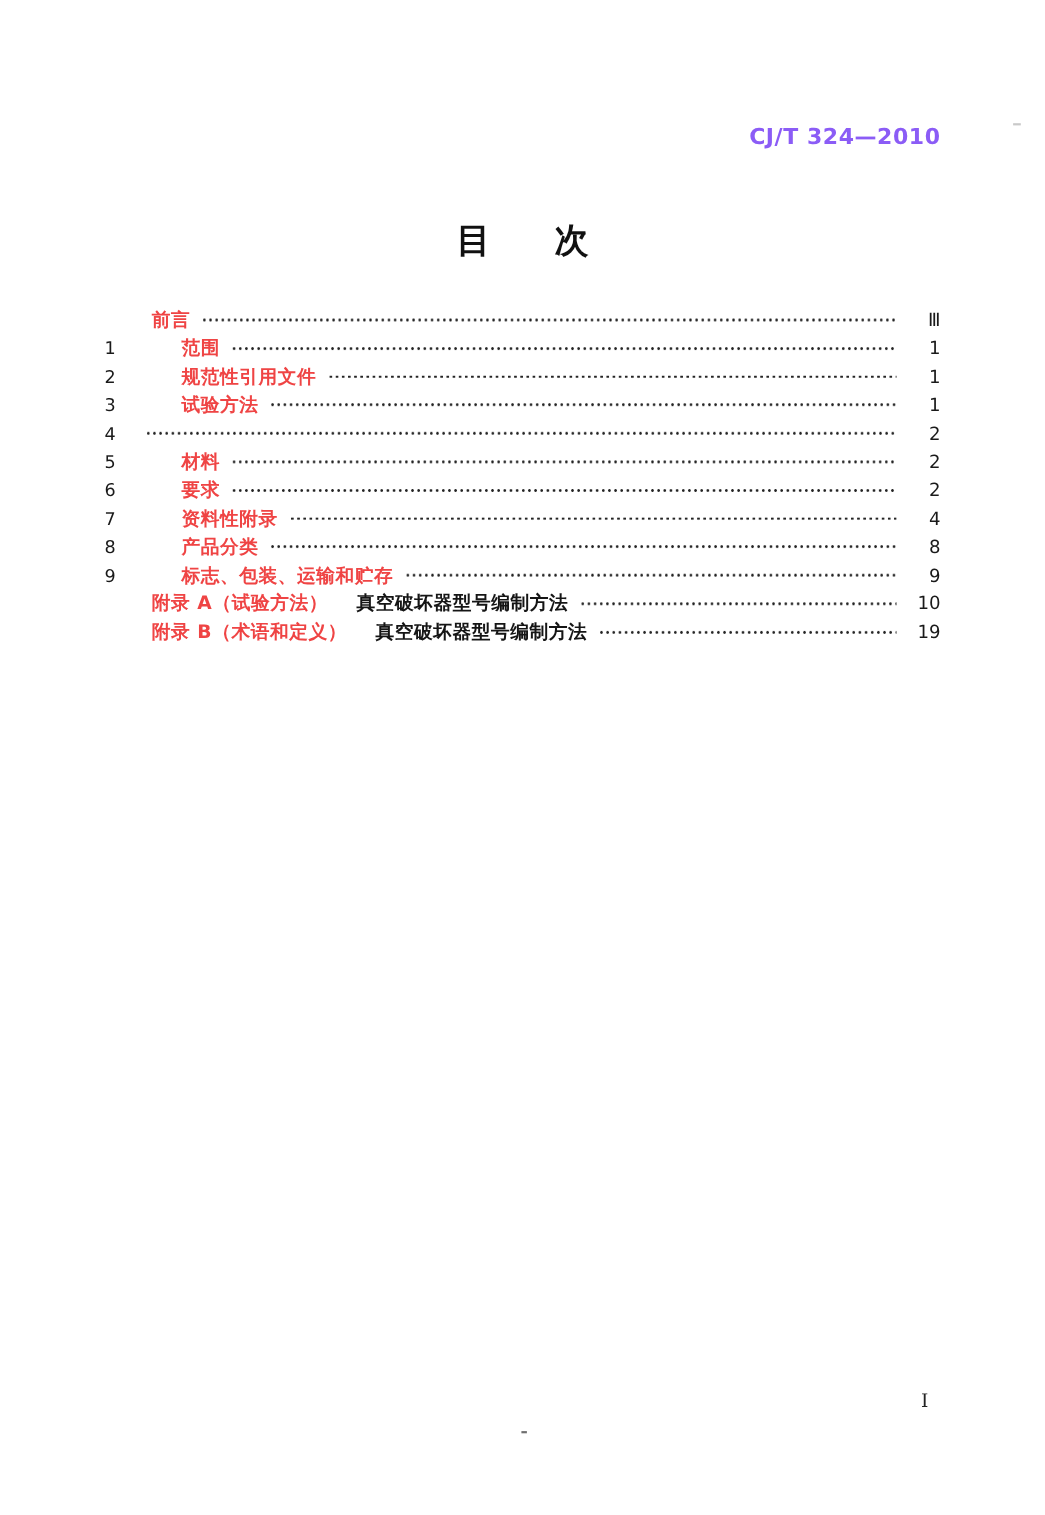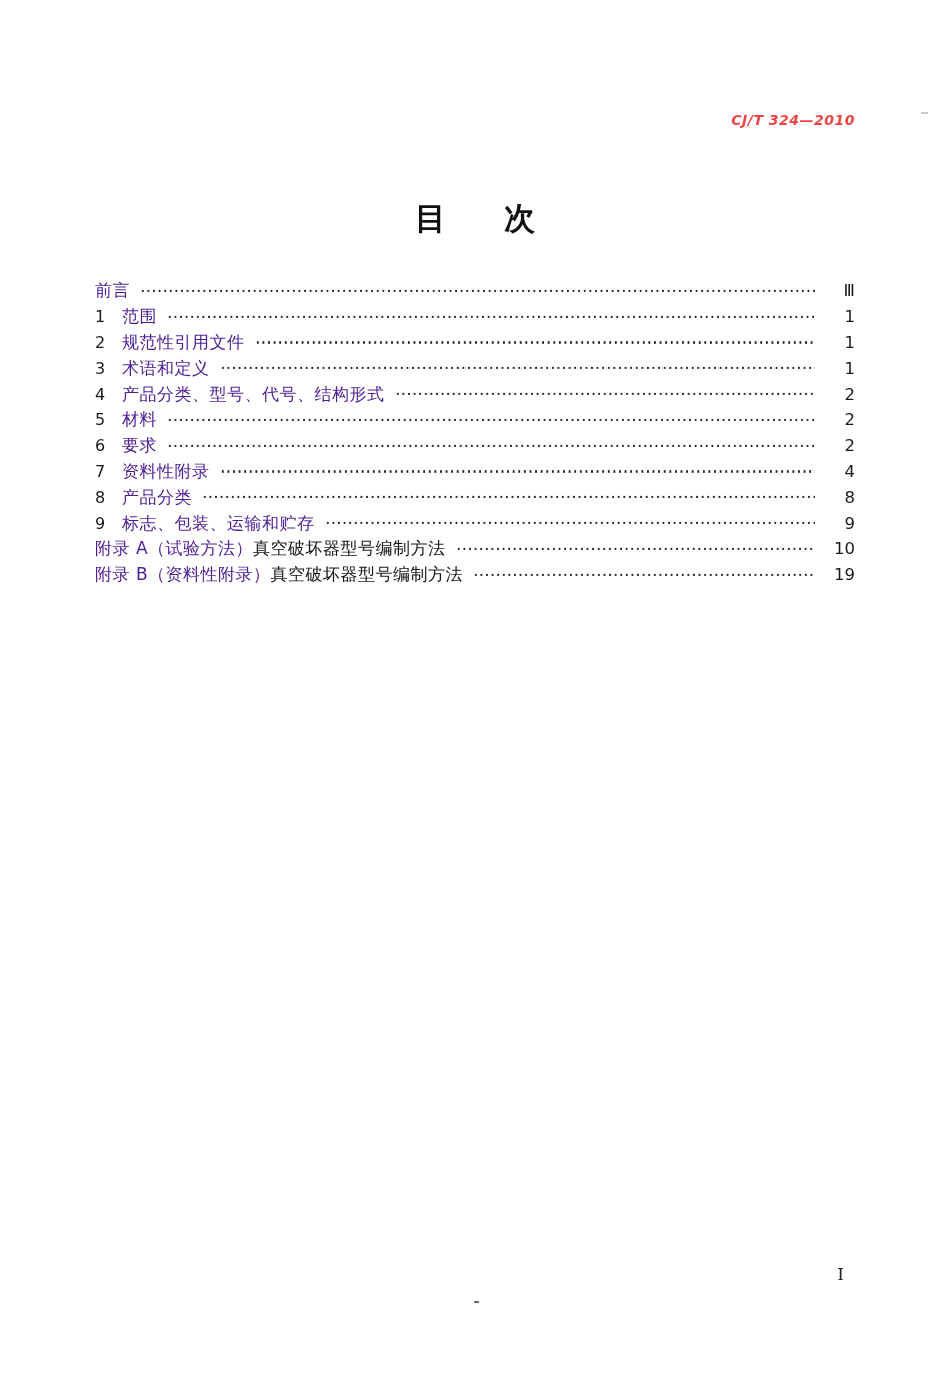--- a/index.html
+++ b/index.html
@@ -13,25 +13,24 @@
     height: 1377px;
     background: #ffffff;
     font-family: "DejaVu Sans", sans-serif;
     color: #1a1a1a;
     overflow: hidden;
   }
   .header-code {
     position: absolute;
     top: 112px;
     right: 95px;
-    font-size: 14px;
+    font-size: 20px;
     font-weight: 700;
     letter-spacing: 0.5px;
-    color: #ef4444;
-    font-style: italic;
+    color: #8b5cf6;
   }
   .doc-title {
     position: absolute;
     top: 198px;
     left: 0;
     width: 100%;
     display: flex;
     justify-content: center;
     gap: 58px;
     font-size: 31px;
@@ -53,30 +52,32 @@
   .toc-num {
     display: inline-block;
     width: 27px;
     flex: 0 0 auto;
     font-size: 16px;
     font-weight: 400;
     color: #1a1a1a;
   }
   .toc-label {
     flex: 0 0 auto;
-    font-weight: 400;
+    font-weight: 700;
     letter-spacing: 0.5px;
-    color: #4c1d95;
+    color: #ef4444;
     white-space: nowrap;
+    margin-left: 43px;
   }
   .toc-label2 {
     flex: 0 0 auto;
-    font-weight: 400;
+    font-weight: 700;
     letter-spacing: 0.5px;
     color: #151515;
+    margin-left: 26px;
     white-space: nowrap;
   }
   .toc-leader {
     flex: 1 1 auto;
     align-self: stretch;
     margin: 0 8px 0 10px;
     background-image: radial-gradient(circle, #242424 1.05px, rgba(0,0,0,0) 1.35px);
     background-size: 5.6px 100%;
     background-position: left center;
     background-repeat: repeat-x;
@@ -148,29 +149,28 @@
     <div class="toc-row">
       <span class="toc-num hide-if-empty">2</span>
       <span class="toc-label">规范性引用文件</span>
 
       <span class="toc-leader"></span>
       <span class="toc-page">1</span>
     </div>
 
     <div class="toc-row">
       <span class="toc-num hide-if-empty">3</span>
-      <span class="toc-label">术语和定义</span>
+      <span class="toc-label">试验方法</span>
 
       <span class="toc-leader"></span>
       <span class="toc-page">1</span>
     </div>
 
     <div class="toc-row">
       <span class="toc-num hide-if-empty">4</span>
-      <span class="toc-label">产品分类、型号、代号、结构形式</span>
 
       <span class="toc-leader"></span>
       <span class="toc-page">2</span>
     </div>
 
     <div class="toc-row">
       <span class="toc-num hide-if-empty">5</span>
       <span class="toc-label">材料</span>
 
       <span class="toc-leader"></span>
@@ -212,21 +212,21 @@
     <div class="toc-row">
 
       <span class="toc-label">附录 A（试验方法）</span>
       <span class="toc-label2 hide-if-empty">真空破坏器型号编制方法</span>
       <span class="toc-leader"></span>
       <span class="toc-page">10</span>
     </div>
 
     <div class="toc-row">
 
-      <span class="toc-label">附录 B（资料性附录）</span>
+      <span class="toc-label">附录 B（术语和定义）</span>
       <span class="toc-label2 hide-if-empty">真空破坏器型号编制方法</span>
       <span class="toc-leader"></span>
       <span class="toc-page">19</span>
     </div>
 
   </div>
 
   <div class="footer-page-num">Ⅰ</div>
   <div class="artifact-bottom"></div>
 

